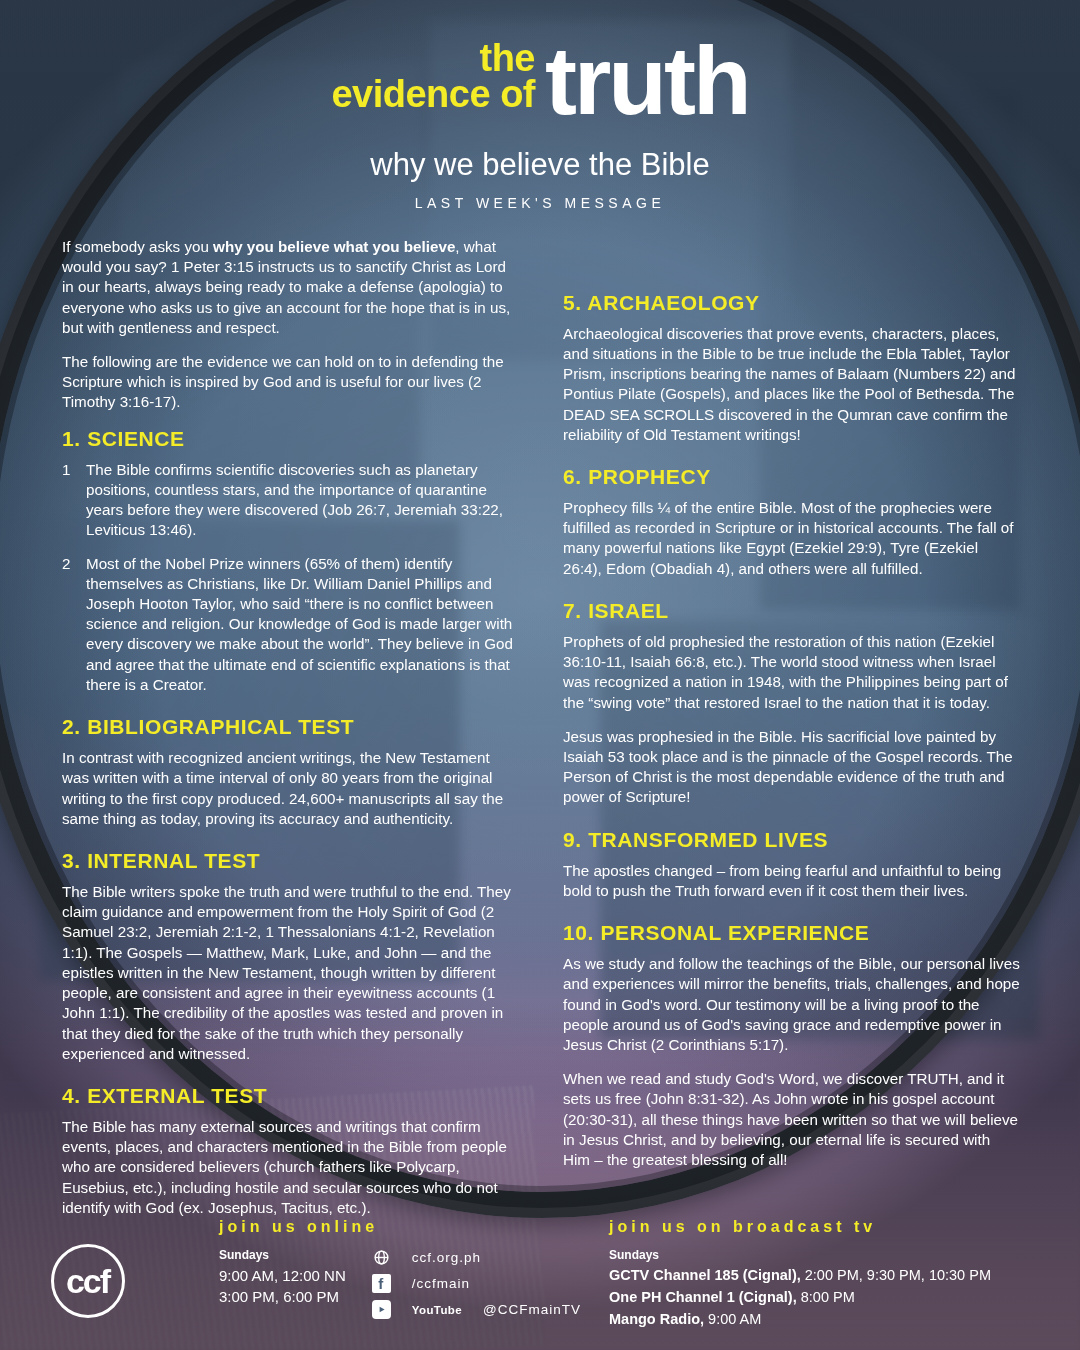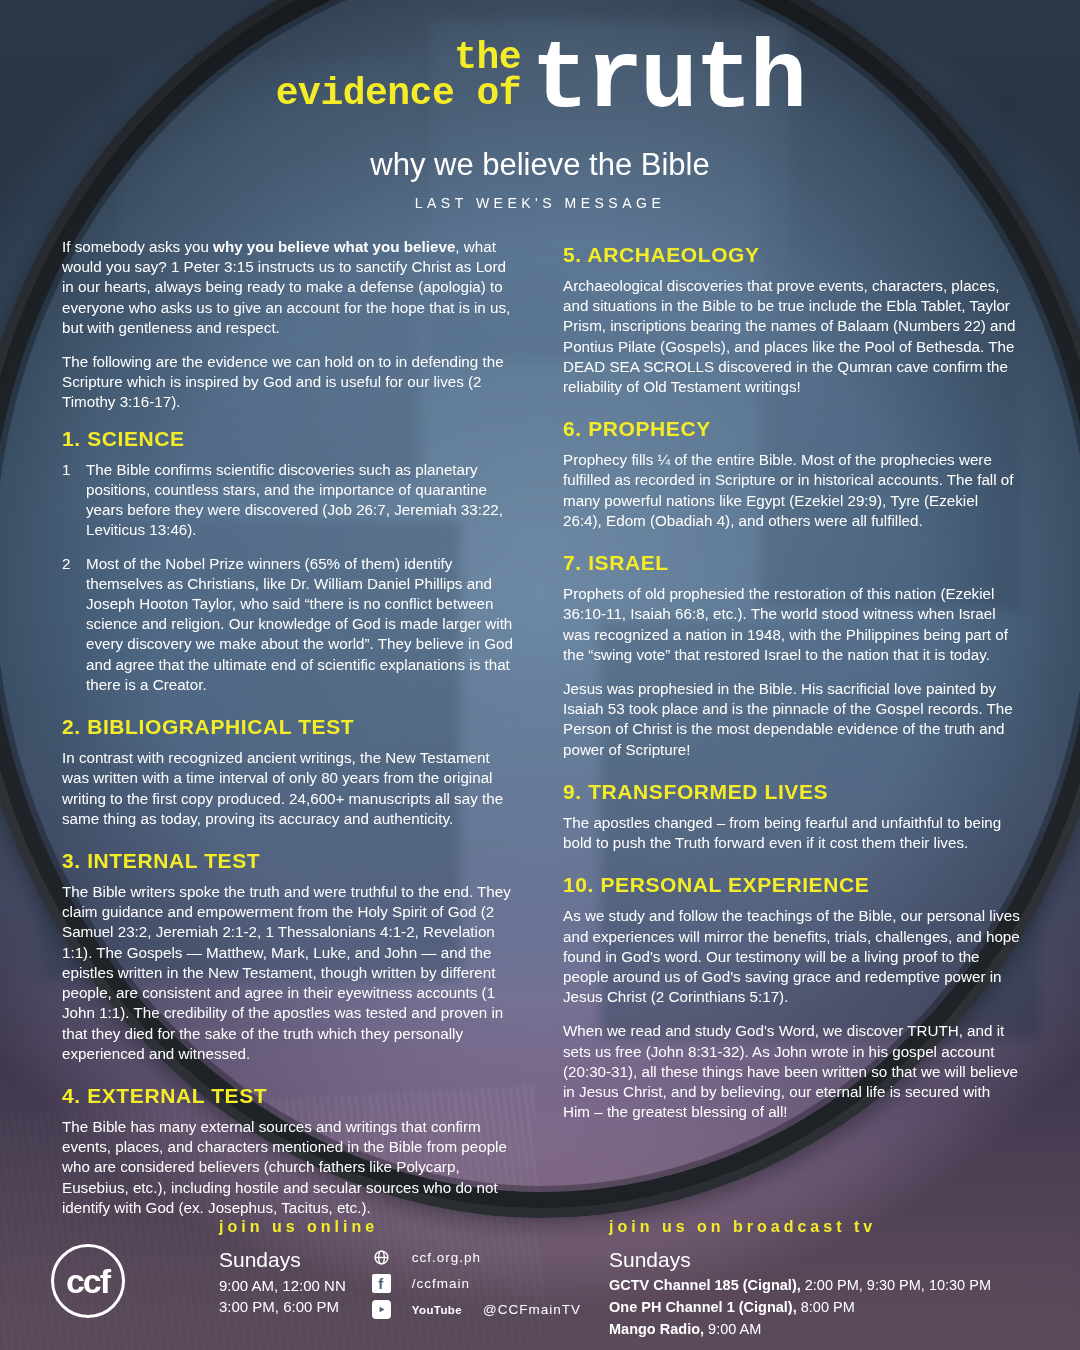--- a/index.html
+++ b/index.html
@@ -82,21 +82,20 @@
   
   .header {
     text-align: center;
     padding-top: 40px;
   }
   .title-row {
     display: flex;
     justify-content: center;
     align-items: flex-end;
     gap: 10px;
-    font-family: Liberation Mono, monospace;
   }
   .title-small {
     text-align: right;
     line-height: 0.96;
     color: #f5ec28;
     font-weight: bold;
     font-size: 38px;
     letter-spacing: -0.5px;
     padding-bottom: 8px;
   }
@@ -120,20 +119,21 @@
     font-size: 14px;
     letter-spacing: 4.5px;
     font-weight: normal;
     margin-top: 12px;
   }
   
   .columns {
     display: flex;
     gap: 44px;
     padding: 26px 60px 0 62px;
+    align-items: center;
   }
   .col { width: 460px; }
   p, li {
     color: #ffffff;
     font-size: 15.2px;
     line-height: 1.33;
     margin: 0 0 14px 0;
   }
   p b { font-weight: bold; }
   h2 {
@@ -196,21 +196,21 @@
   .foot-col { color: #ffffff; }
   .foot-col.online { width: 390px; margin-left: 44px; }
   .foot-head {
     color: #f5ec28;
     font-size: 16px;
     letter-spacing: 4px;
     font-weight: bold;
     margin-bottom: 12px;
   }
   .foot-body { display: flex; gap: 26px; }
-  .sched-title { font-weight: normal; font-size: 21px; margin-bottom: 3px; }
+  .sched-title { font-weight: bold; font-size: 12px; margin-bottom: 3px; }
   .sched-line { font-size: 15px; line-height: 1.4; }
   .sm { font-size: 11.5px; font-weight: bold; letter-spacing: 0.4px; }
   .social-row {
     display: flex; align-items: center; gap: 21px;
     margin-bottom: 7px;
     font-size: 13.5px;
     letter-spacing: 1px;
   }
   .ico {
     width: 19px; height: 19px;

